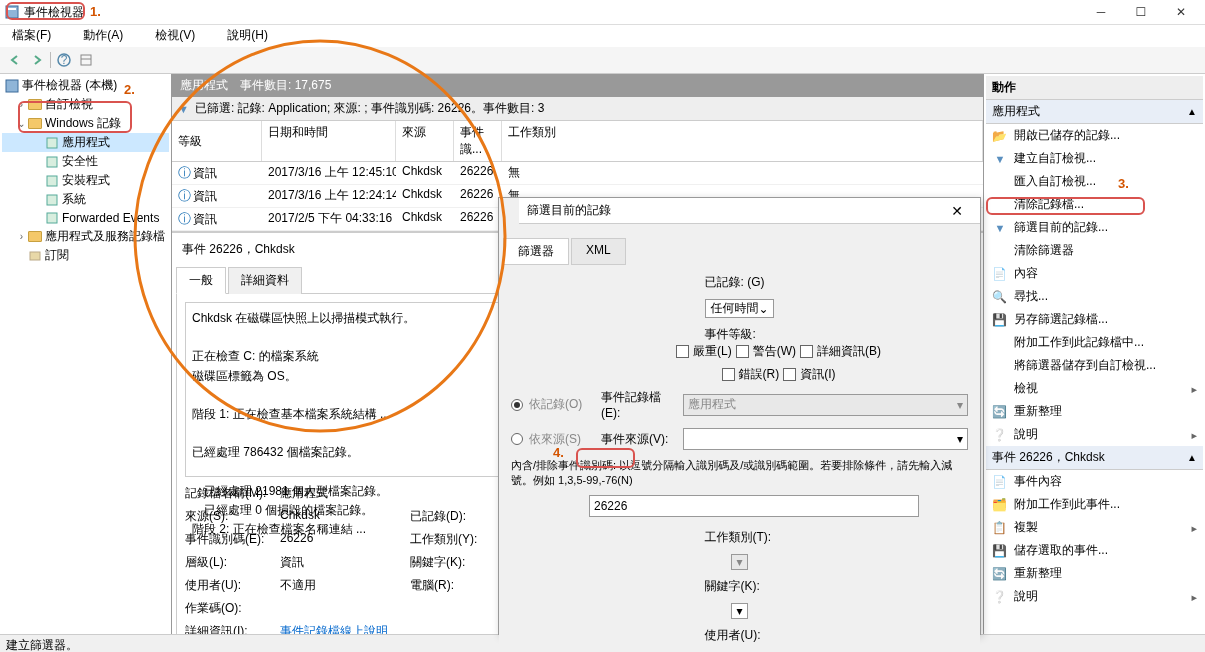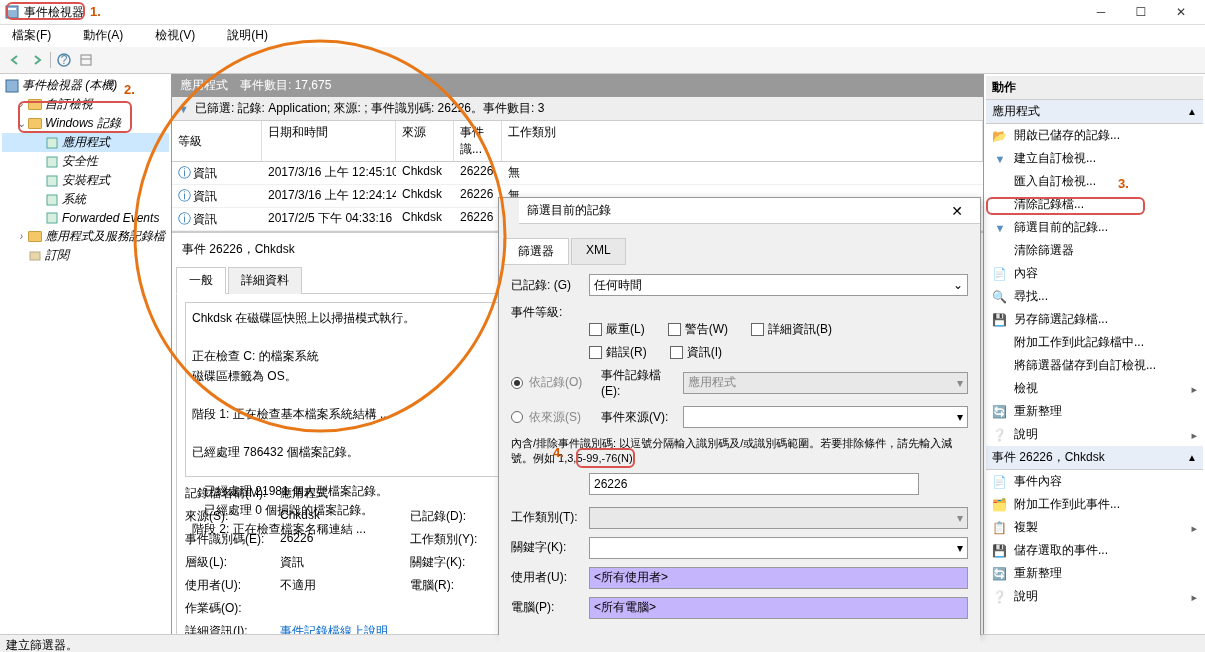--- a/index.html
+++ b/index.html
@@ -13,21 +13,21 @@
 
 .menubar { height: 22px; display: flex; padding: 0 6px; gap: 20px; background: #fff; }
 .menubar-item { padding: 2px 6px; }
 
 .toolbar { height: 27px; display: flex; align-items: center; padding: 0 6px; gap: 4px; border-bottom: 1px solid #ccc; background: #f5f5f5; }
 .toolbar-icon { width: 18px; height: 18px; display: flex; align-items: center; justify-content: center; }
 
 .main-area { display: flex; height: 560px; }
 
 .tree-panel { width: 172px; border-right: 1px solid #999; background: #fff; padding: 2px; overflow: hidden; }
-.tree-item { display: flex; align-items: center; padding: 1px 2px; white-space: nowrap; font-style: italic; }
+.tree-item { display: flex; align-items: center; padding: 1px 2px; white-space: nowrap; }
 .tree-expand { width: 11px; text-align: center; color: #666; font-size: 10px; }
 .tree-icon { width: 16px; height: 16px; margin-right: 2px; display: flex; align-items: center; justify-content: center; }
 .indent1 { padding-left: 14px; }
 .indent3 { padding-left: 42px; }
 .selected { background: #cce8ff; }
 
 .center-panel { flex: 1; display: flex; flex-direction: column; border-right: 1px solid #999; }
 .center-header { background: #999; color: #fff; padding: 3px 8px; display: flex; gap: 12px; }
 .filter-bar { background: #eee; border-bottom: 1px solid #ccc; display: flex; align-items: center; padding: 3px 6px; gap: 6px; }
 
@@ -61,25 +61,25 @@
 .action-item .action-icon { width: 16px; height: 16px; display: flex; align-items: center; justify-content: center; }
 
 .filter-dialog { position: absolute; left: 498px; top: 197px; width: 483px; height: 438px; background: #f0f0f0; border: 1px solid #999; box-shadow: 2px 2px 8px rgba(0,0,0,0.2); z-index: 100; }
 .dialog-titlebar { display: flex; align-items: center; padding: 4px 8px; background: #fff; border-bottom: 1px solid #ccc; margin-left: 20px; }
 .dialog-title { flex: 1; }
 .dialog-close { width: 30px; text-align: center; font-size: 14px; }
 .dialog-tabs { display: flex; padding: 4px 4px 0 4px; margin-top: 9px; }
 .dialog-tab { padding: 4px 14px; border: 1px solid #ccc; background: #fff; margin-right: 2px; position: relative; top: 1px; }
 .dialog-tab.inactive { background: #e8e8e8; }
 .dialog-body { padding: 10px 12px; background: #f0f0f0; }
-.form-row { display: flex; align-items: center; margin-bottom: 8px; gap: 8px; }
+.form-row { display: flex; align-items: center; margin-bottom: 8px; gap: 8px; flex-direction: column; }
 .form-label { width: 70px; }
 .form-select { flex: 1; height: 22px; border: 1px solid #999; background: #fff; padding: 0 4px; display: flex; align-items: center; justify-content: space-between; }
 .form-input { flex: 1; height: 22px; border: 1px solid #999; background: #c4b5fd; padding: 0 4px; }
-.checkbox-row { display: flex; gap: 23px; padding-left: 78px; margin-bottom: 6px; }
+.checkbox-row { display: flex; gap: 4px; padding-left: 78px; margin-bottom: 6px; justify-content: center; }
 .checkbox-item { display: flex; align-items: center; gap: 4px; }
 .checkbox { width: 13px; height: 13px; border: 1px solid #666; background: #fff; }
 .radio { width: 12px; height: 12px; border: 1px solid #666; border-radius: 50%; background: #fff; display: inline-flex; align-items: center; justify-content: center; }
 .radio.checked::after { content: ''; width: 6px; height: 6px; background: #333; border-radius: 50%; }
 .radio-row { display: flex; align-items: center; gap: 6px; margin-bottom: 8px; }
 .radio-row .radio-label { width: 66px; color: #888; }
 .disabled { color: #888; background: #e8e8e8; }
 .hint-text { font-size: 11px; padding-left: 78px; margin-bottom: 6px; line-height: 1.4; }
 .id-input { margin-left: 78px; width: 330px; height: 22px; border: 1px solid #999; padding: 2px 4px; }
 .clear-row { display: flex; justify-content: flex-end; padding: 4px 12px; }

